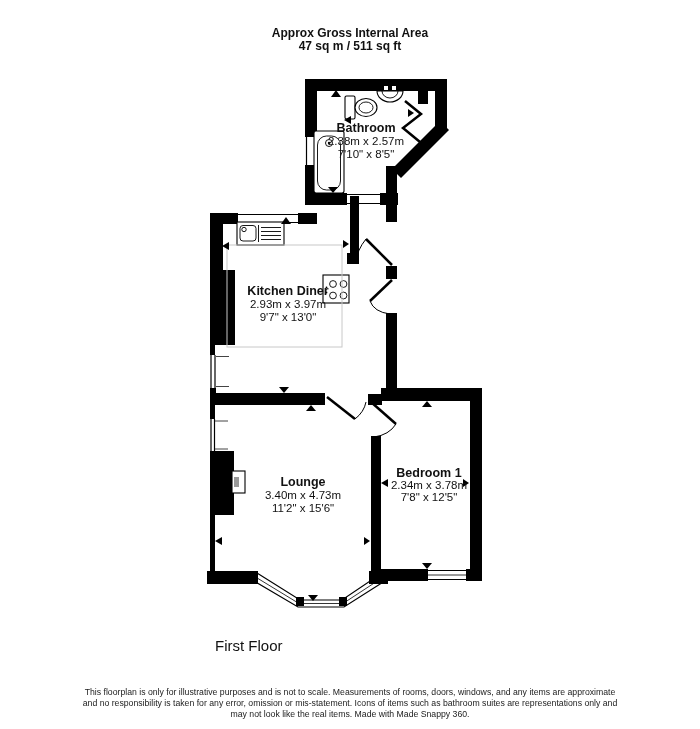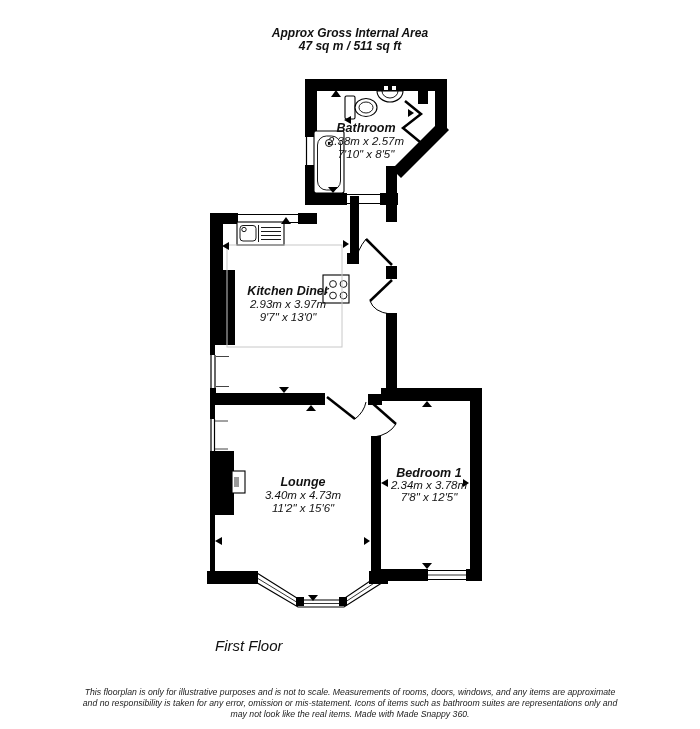--- a/index.html
+++ b/index.html
@@ -1,17 +1,17 @@
 <!DOCTYPE html>
 <html><head>
 <meta charset="utf-8">
 <style>
   html,body{margin:0;padding:0;background:#fff;}
   #stage{position:relative;width:700px;height:729px;background:#fff;overflow:hidden;
-         font-family:"Liberation Sans", sans-serif;font-style:italic;}
+         font-family:"Liberation Sans", sans-serif;}
   svg{position:absolute;left:0;top:0;}
   svg text{font-family:"Liberation Sans", sans-serif;fill:#111;}
   .room-name{font-size:12.5px;font-weight:bold;}
   .room-dim{font-size:11.5px;}
   .title-line{font-size:12px;font-weight:bold;}
   .floor-label{font-size:15px;}
   .disclaimer-line{font-size:8.7px;fill:#222;}
   .wall{fill:#000;stroke:none;}
   .winline{stroke:#000;stroke-width:1.2;fill:none;}
   .winstub{stroke:#444;stroke-width:1;fill:none;}

